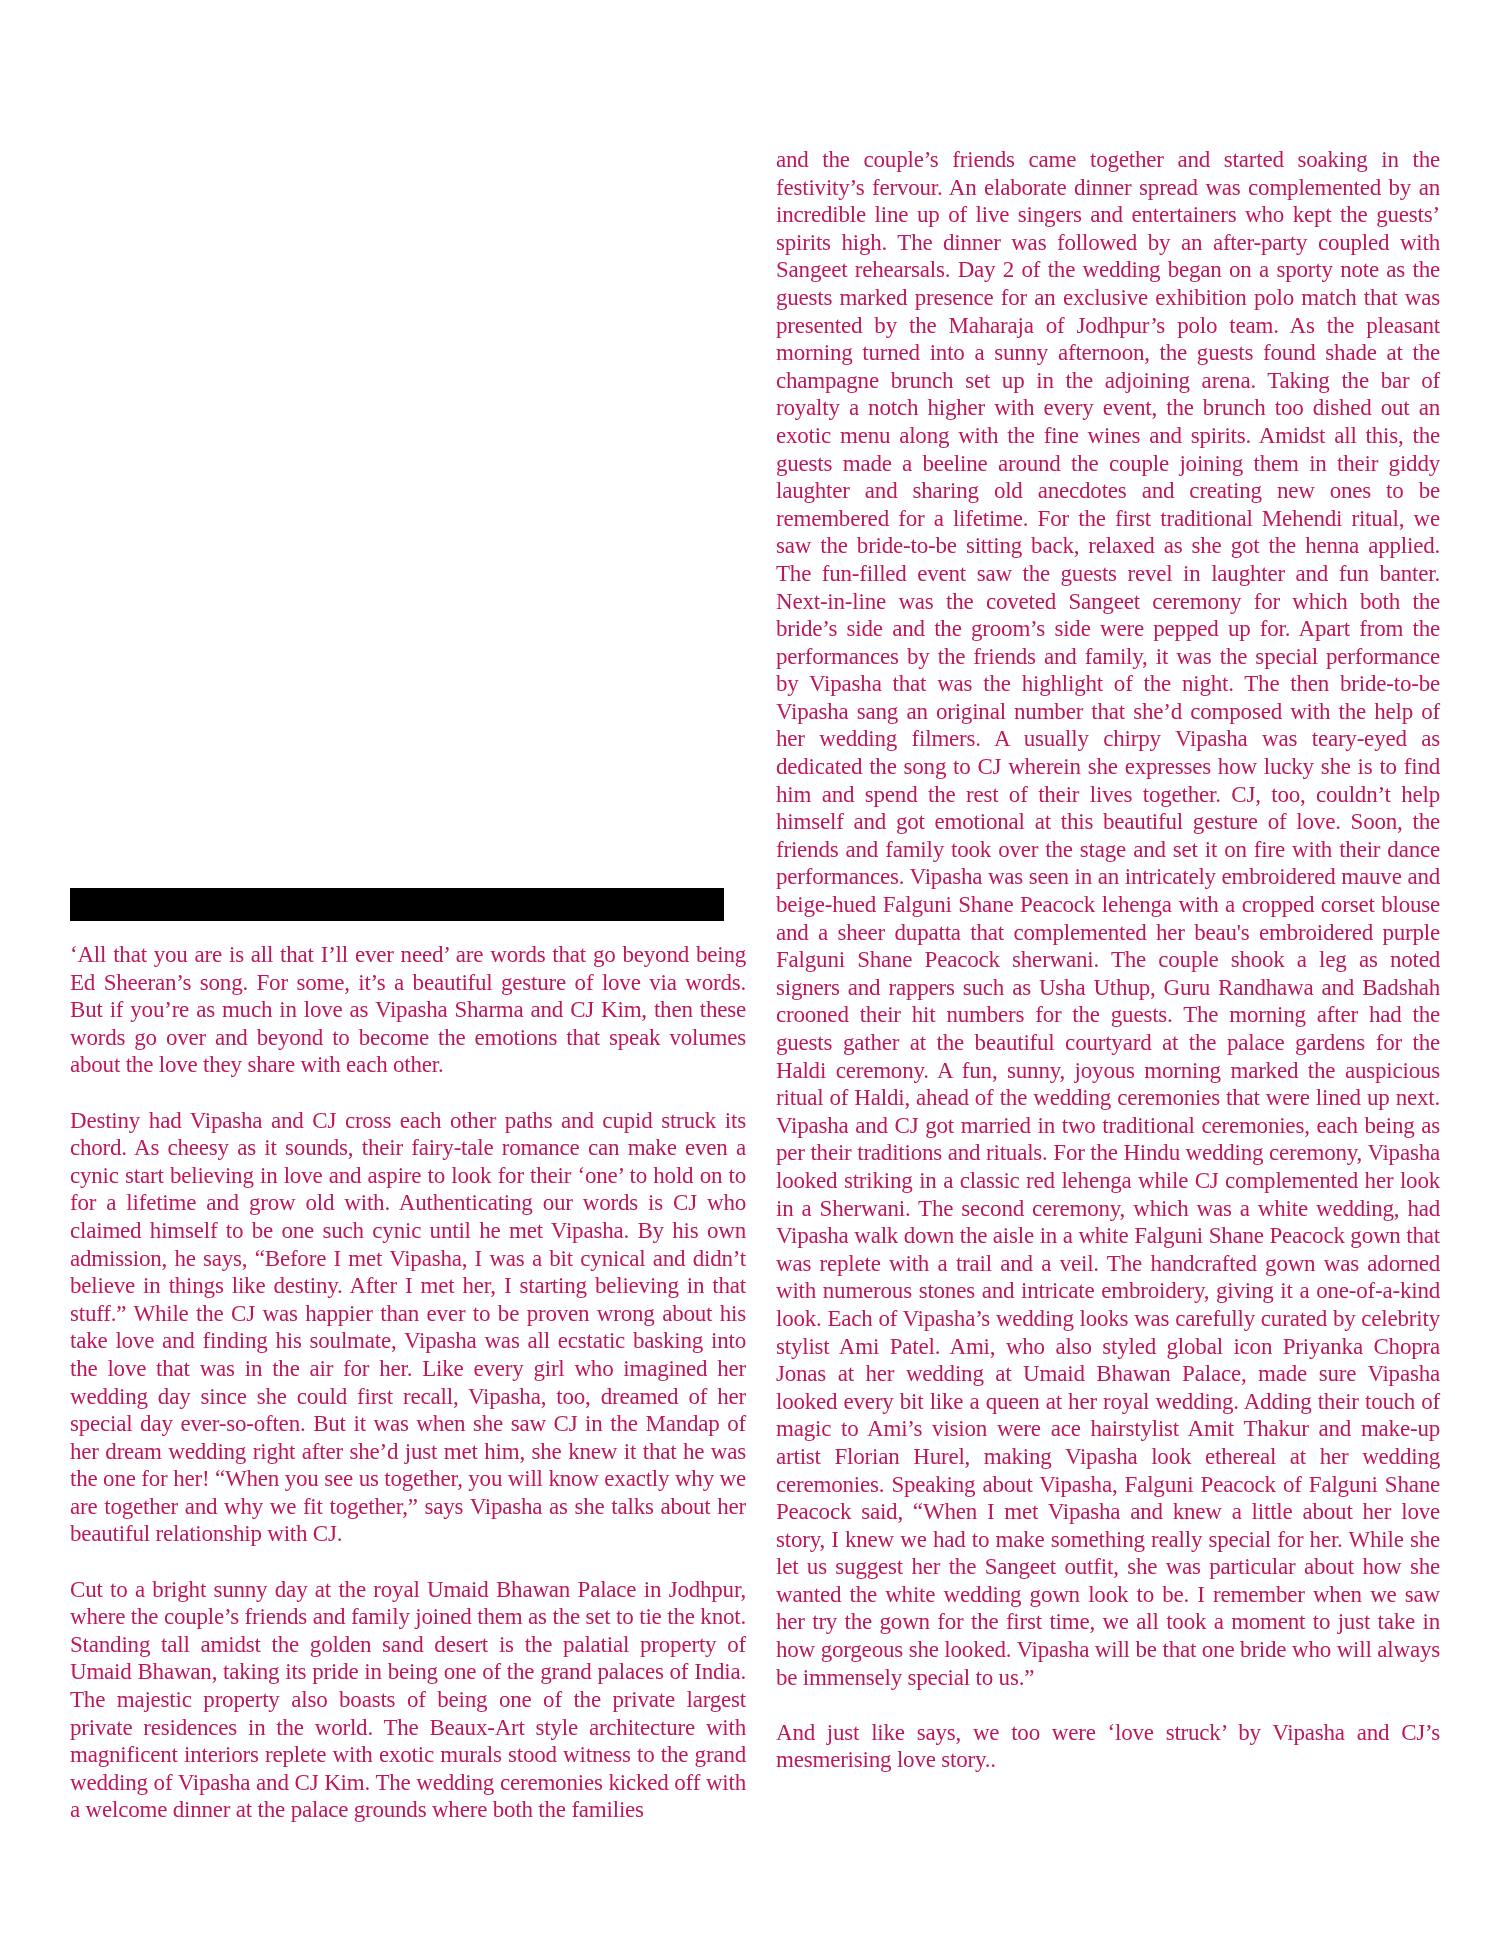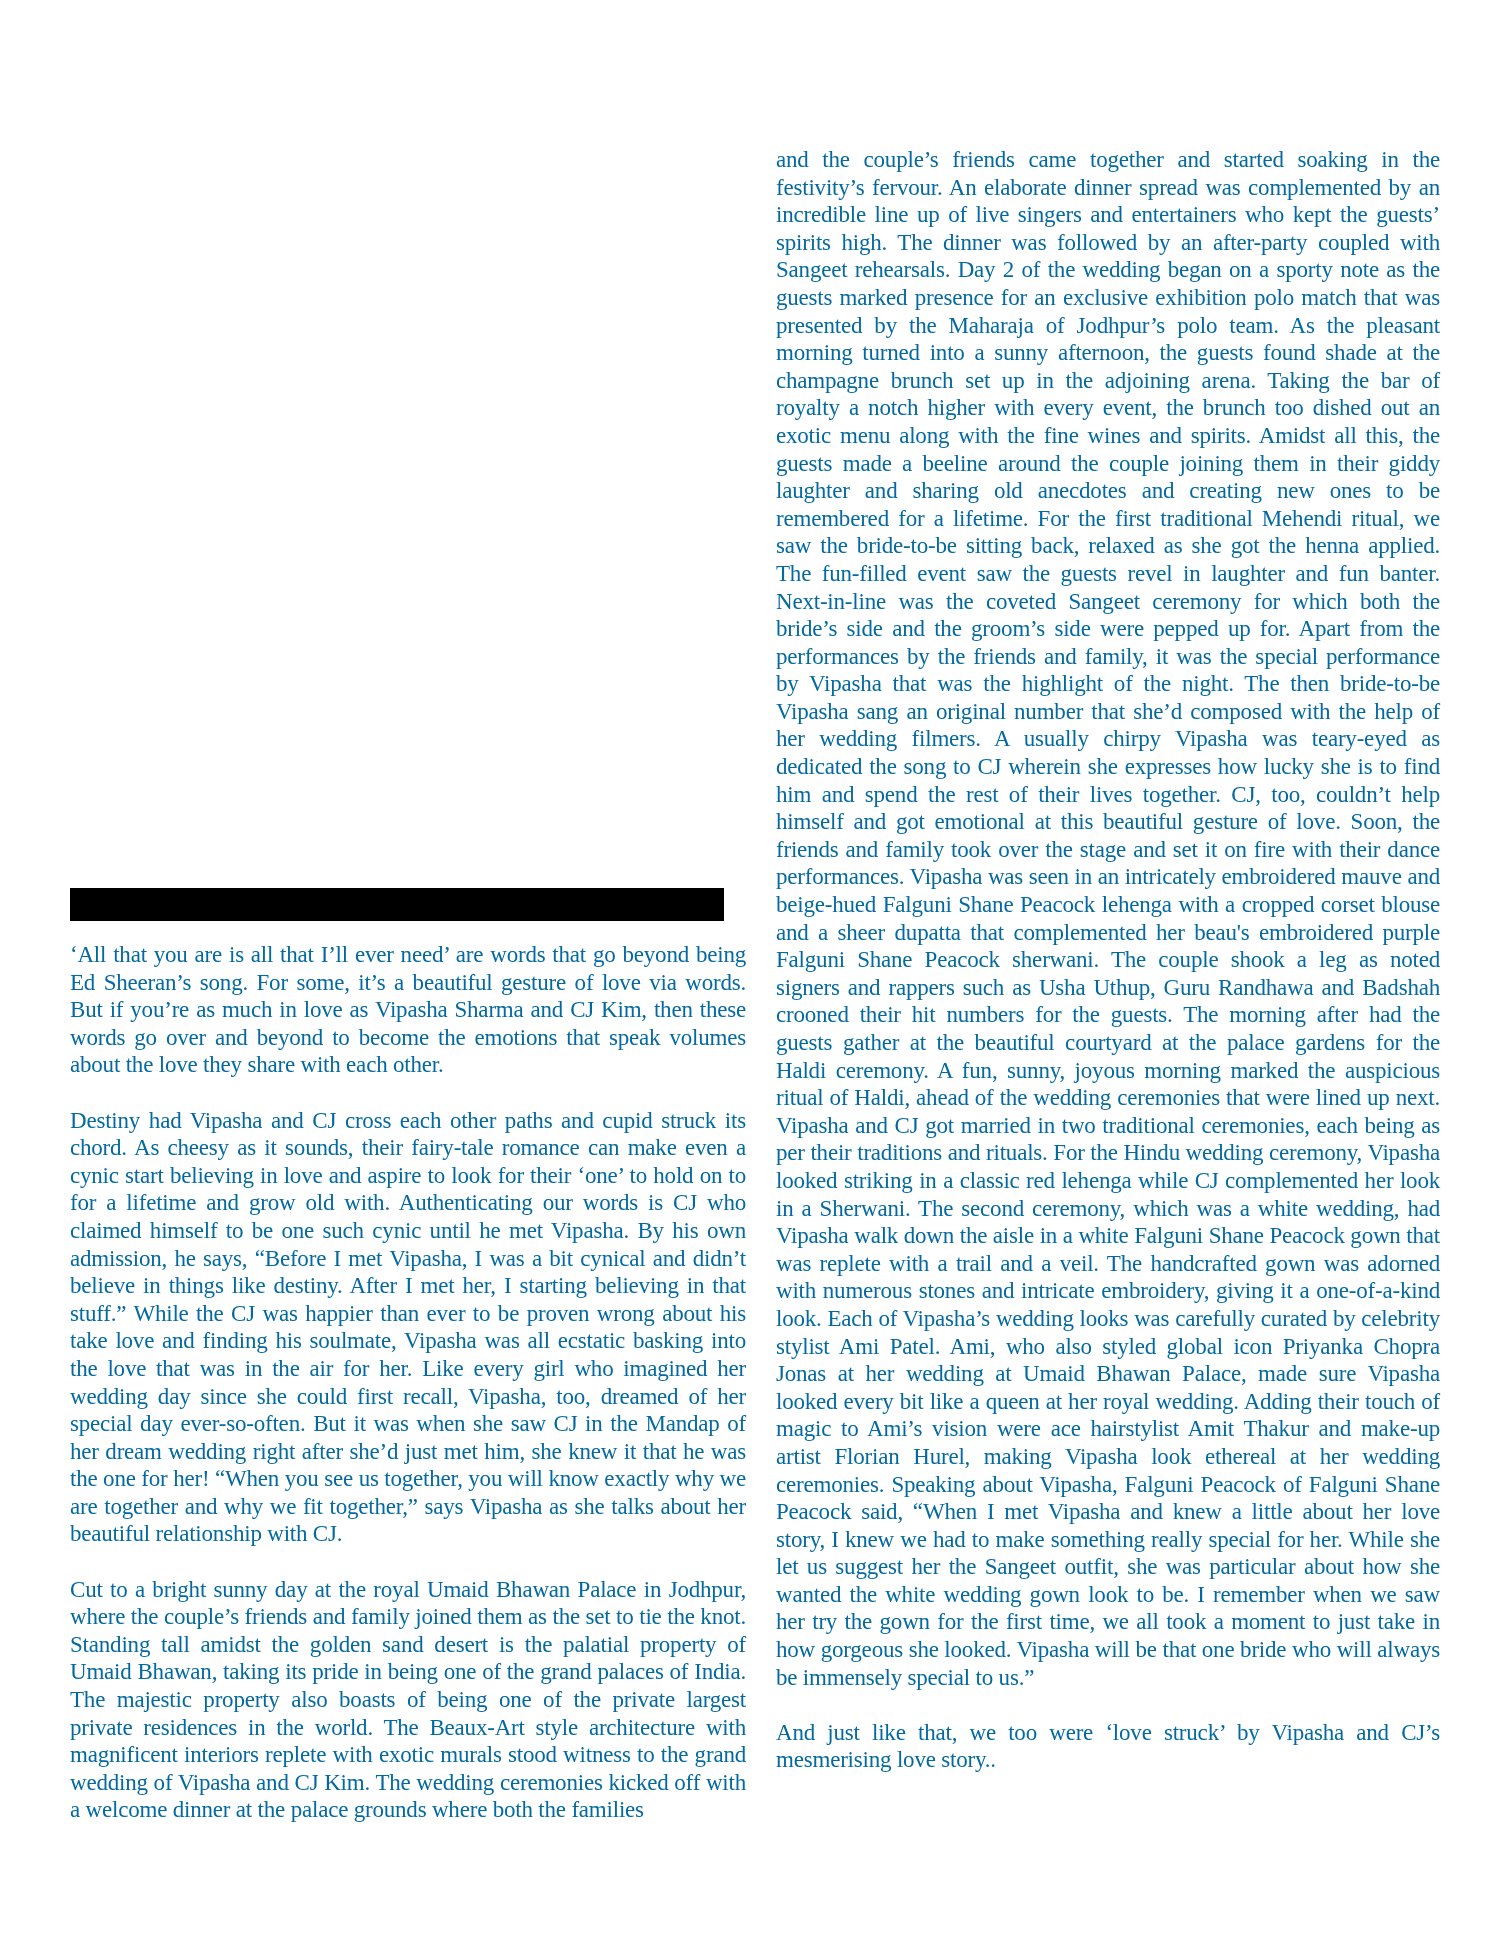--- a/index.html
+++ b/index.html
@@ -13,21 +13,21 @@
     height: 1956px;
     background: #ffffff;
     overflow: hidden;
     font-family: "Liberation Serif", serif;
   }
   .col {
     position: absolute;
     text-align: justify;
     font-size: 23px;
     line-height: 27.6px;
-    color: #0369a1;
+    color: #be185d;
     letter-spacing: -0.2px;
   }
   .col-left {
     left: 70px;
     top: 888px;
     width: 676px;
   }
   .col-right {
     left: 776px;
     top: 146px;
@@ -53,16 +53,16 @@
 
   <div class="col col-left">
     <div class="redacted-bar" style="background-color: rgb(0, 0, 0);"></div>
     <p class="para">‘All that you are is all that I’ll ever need’ are words that go beyond being Ed Sheeran’s song. For some, it’s a beautiful gesture of love via words. But if you’re as much in love as Vipasha Sharma and CJ Kim, then these words go over and beyond to become the emotions that speak volumes about the love they share with each other.</p>
     <p class="para">Destiny had Vipasha and CJ cross each other paths and cupid struck its chord. As cheesy as it sounds, their fairy-tale romance can make even a cynic start believing in love and aspire to look for their ‘one’ to hold on to for a lifetime and grow old with. Authenticating our words is CJ who claimed himself to be one such cynic until he met Vipasha. By his own admission, he says, “Before I met Vipasha, I was a bit cynical and didn’t believe in things like destiny. After I met her, I starting believing in that stuff.” While the CJ was happier than ever to be proven wrong about his take love and finding his soulmate, Vipasha was all ecstatic basking into the love that was in the air for her. Like every girl who imagined her wedding day since she could first recall, Vipasha, too, dreamed of her special day ever-so-often. But it was when she saw CJ in the Mandap of her dream wedding right after she’d just met him, she knew it that he was the one for her! “When you see us together, you will know exactly why we are together and why we fit together,” says Vipasha as she talks about her beautiful relationship with CJ.</p>
     <p class="para">Cut to a bright sunny day at the royal Umaid Bhawan Palace in Jodhpur, where the couple’s friends and family joined them as the set to tie the knot. Standing tall amidst the golden sand desert is the palatial property of Umaid Bhawan, taking its pride in being one of the grand palaces of India. The majestic property also boasts of being one of the private largest private residences in the world. The Beaux-Art style architecture with magnificent interiors replete with exotic murals stood witness to the grand wedding of Vipasha and CJ Kim. The wedding ceremonies kicked off with a welcome dinner at the palace grounds where both the families</p>
   </div>
 
   <div class="col col-right">
     <p class="para">and the couple’s friends came together and started soaking in the festivity’s fervour. An elaborate dinner spread was complemented by an incredible line up of live singers and entertainers who kept the guests’ spirits high. The dinner was followed by an after-party coupled with Sangeet rehearsals. Day 2 of the wedding began on a sporty note as the guests marked presence for an exclusive exhibition polo match that was presented by the Maharaja of Jodhpur’s polo team. As the pleasant morning turned into a sunny afternoon, the guests found shade at the champagne brunch set up in the adjoining arena. Taking the bar of royalty a notch higher with every event, the brunch too dished out an exotic menu along with the fine wines and spirits. Amidst all this, the guests made a beeline around the couple joining them in their giddy laughter and sharing old anecdotes and creating new ones to be remembered for a lifetime. For the first traditional Mehendi ritual, we saw the bride-to-be sitting back, relaxed as she got the henna applied. The fun-filled event saw the guests revel in laughter and fun banter. Next-in-line was the coveted Sangeet ceremony for which both the bride’s side and the groom’s side were pepped up for. Apart from the performances by the friends and family, it was the special performance by Vipasha that was the highlight of the night. The then bride-to-be Vipasha sang an original number that she’d composed with the help of her wedding filmers. A usually chirpy Vipasha was teary-eyed as dedicated the song to CJ wherein she expresses how lucky she is to find him and spend the rest of their lives together. CJ, too, couldn’t help himself and got emotional at this beautiful gesture of love. Soon, the friends and family took over the stage and set it on fire with their dance performances. Vipasha was seen in an intricately embroidered mauve and beige-hued Falguni Shane Peacock lehenga with a cropped corset blouse and a sheer dupatta that complemented her beau's embroidered purple Falguni Shane Peacock sherwani. The couple shook a leg as noted signers and rappers such as Usha Uthup, Guru Randhawa and Badshah crooned their hit numbers for the guests. The morning after had the guests gather at the beautiful courtyard at the palace gardens for the Haldi ceremony. A fun, sunny, joyous morning marked the auspicious ritual of Haldi, ahead of the wedding ceremonies that were lined up next. Vipasha and CJ got married in two traditional ceremonies, each being as per their traditions and rituals. For the Hindu wedding ceremony, Vipasha looked striking in a classic red lehenga while CJ complemented her look in a Sherwani. The second ceremony, which was a white wedding, had Vipasha walk down the aisle in a white Falguni Shane Peacock gown that was replete with a trail and a veil. The handcrafted gown was adorned with numerous stones and intricate embroidery, giving it a one-of-a-kind look. Each of Vipasha’s wedding looks was carefully curated by celebrity stylist Ami Patel. Ami, who also styled global icon Priyanka Chopra Jonas at her wedding at Umaid Bhawan Palace, made sure Vipasha looked every bit like a queen at her royal wedding. Adding their touch of magic to Ami’s vision were ace hairstylist Amit Thakur and make-up artist Florian Hurel, making Vipasha look ethereal at her wedding ceremonies. Speaking about Vipasha, Falguni Peacock of Falguni Shane Peacock said, “When I met Vipasha and knew a little about her love story, I knew we had to make something really special for her. While she let us suggest her the Sangeet outfit, she was particular about how she wanted the white wedding gown look to be. I remember when we saw her try the gown for the first time, we all took a moment to just take in how gorgeous she looked. Vipasha will be that one bride who will always be immensely special to us.”</p>
-    <p class="para">And just like that, we too were ‘love struck’ by Vipasha and CJ’s mesmerising love story..</p>
+    <p class="para">And just like says, we too were ‘love struck’ by Vipasha and CJ’s mesmerising love story..</p>
   </div>
 
 </div>
 
 </body></html>

